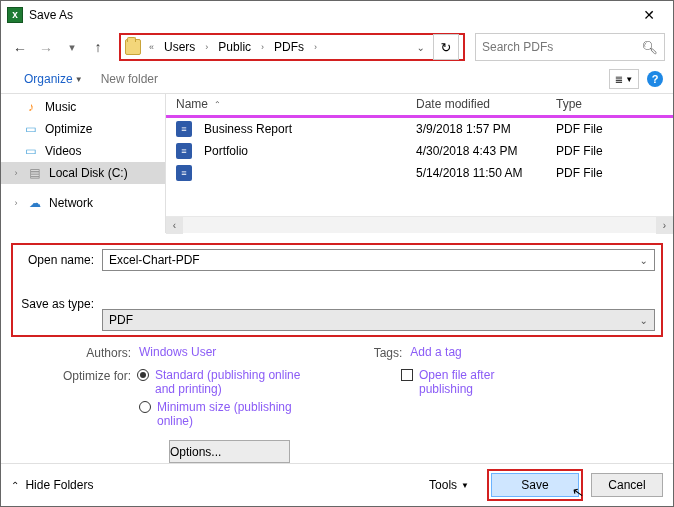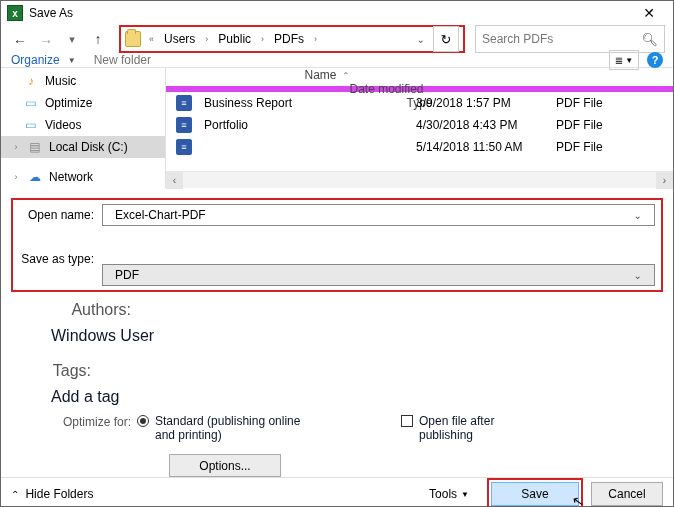--- a/index.html
+++ b/index.html
@@ -100,21 +100,21 @@
   
   .toolbar {
     height: 30px;
     display: flex;
     align-items: center;
     padding: 0 10px;
     gap: 18px;
     border-bottom: 1px solid #e0e0e0;
     position: relative;
   }
-  .toolbar .org { color: #1a60c8; display:flex; align-items:center; gap:8px;}
+  .toolbar .org { color: #1a60c8; display:flex; align-items:center; gap:2px;margin-left:13px;}
   .toolbar .org .dd { font-size: 8px; color: #555;}
   .toolbar .newfolder { color: #737373; }
   .toolbar .right { position:absolute; right:10px; display:flex; align-items:center; gap:8px;}
   .view-btn {
     width: 30px; height: 20px;
     border: 1px solid #ccc;
     display:flex; align-items:center; justify-content:center;
     gap:2px;
   }
   .help-btn {
@@ -143,23 +143,22 @@
   .ic-pics  { color:#3a9bd6; }
   .ic-videos{ color:#3a9bd6; }
   .ic-disk  { color:#888; }
   .ic-net   { color:#2c7cc9; }
   .filelist {
     flex: 1;
     display: flex; flex-direction: column;
   }
   .filelist-header {
     height: 24px; display:flex; align-items:center;
-    border-bottom: 6px solid #d946ef;
+    border-bottom: 3px solid #d946ef;
     color:#444;
-    flex-direction:column;
   }
   .col-name { width:250px; padding-left:10px; display:flex; align-items:center; gap:6px;}
   .col-date { width:140px; }
   .col-type { flex:1; }
   .row {
     height: 22px; display:flex; align-items:center;
   }
   .row .ficon {
     width:16px; height:16px; background:#2e5aa8; border-radius:2px;
     color:#fff; font-size:9px; display:flex; align-items:center; justify-content:center;
@@ -181,55 +180,54 @@
   }
   .file-block {
     border: 2.5px solid #d32020;
     padding: 4px 6px;
     display:flex; flex-direction:column; gap:6px;
   }
   .frow { display:flex; align-items:center; gap:8px; }
   .flabel { width:75px; text-align:right; }
   .finput {
     flex:1; height:22px; border:1px solid #888;
-    padding:0 12px; display:flex; align-items:center; justify-content:space-between;
+    padding:0 6px; display:flex; align-items:center; justify-content:space-between;
     font-size:12px; background:#fff;
   }
   .finput.sel { background:#e8e8e8;margin-top:32px; }
   .dd-caret { font-size:10px; color:#555; }
   .meta-row {
     display:flex; align-items:flex-start;
     padding-left: 40px;
     gap:8px;
-    font-size:16px;
-    flex-direction:column;
+    font-size:12px;
   }
   .meta-label { width:80px; text-align:right; color:#555; padding-top:1px;}
-  .link { color:#0f172a; }
+  .link { color:#8b5cf6; }
   .opt-block {
     display:flex; padding-left:40px;
   }
   .opt-left { width:300px; display:flex; flex-direction:column; gap:4px;}
   .opt-left .optrow { display:flex; align-items:flex-start; gap:6px;}
   .radio {
     width:12px; height:12px; border:1px solid #333; border-radius:50%;
     display:inline-flex; align-items:center; justify-content:center;
     flex-shrink:0; margin-top:1px;
   }
   .radio .dot { width:6px; height:6px; border-radius:50%; background:#333; }
   .checkbox {
     width:12px; height:12px; border:1px solid #333;
     display:inline-block; flex-shrink:0; margin-top:1px;
   }
   .opt-right { display:flex; align-items:flex-start; gap:6px;}
   .options-btn {
     margin-top:8px; margin-left:20px;
-    width:112px; height:23px;
+    width:121px; height:23px;
     border:1px solid #aaa; background:#ececec;
-    display:flex; align-items:center; justify-content:center;
+    display:flex; align-items:center; 
   }
   .bottom-bar {
     margin-top:auto;
     border-top: 1px solid #e0e0e0;
     height: 46px; display:flex; align-items:center;
     padding: 0 10px;
   }
   .hide-folders { display:flex; align-items:center; gap:6px; }
   .bottom-spacer { flex:1; }
   .tools { display:flex; align-items:center; gap:4px; margin-right:18px;}
@@ -399,20 +397,24 @@
 
     <div class="opt-block">
       <div class="opt-left">
         <div class="optrow">
           <div class="meta-label">Optimize for:</div>
           <span class="radio">
               <span class="dot"></span>
             </span>
           <span class="link" style="max-width:160px;">Standard (publishing online and printing)</span>
         </div>
+        <div class="optrow" style="padding-left:88px;">
+          <span class="radio"></span>
+          <span class="link" style="max-width:160px;">Minimum size (publishing online)</span>
+        </div>
         <div class="options-btn" style="margin-left:118px;">
           <span>Options...</span>
         </div>
       </div>
       <div class="opt-right" style="padding-left:50px;">
         <span class="checkbox"></span>
         <span class="link" style="max-width:120px;">Open file after publishing</span>
       </div>
     </div>
   </div>

